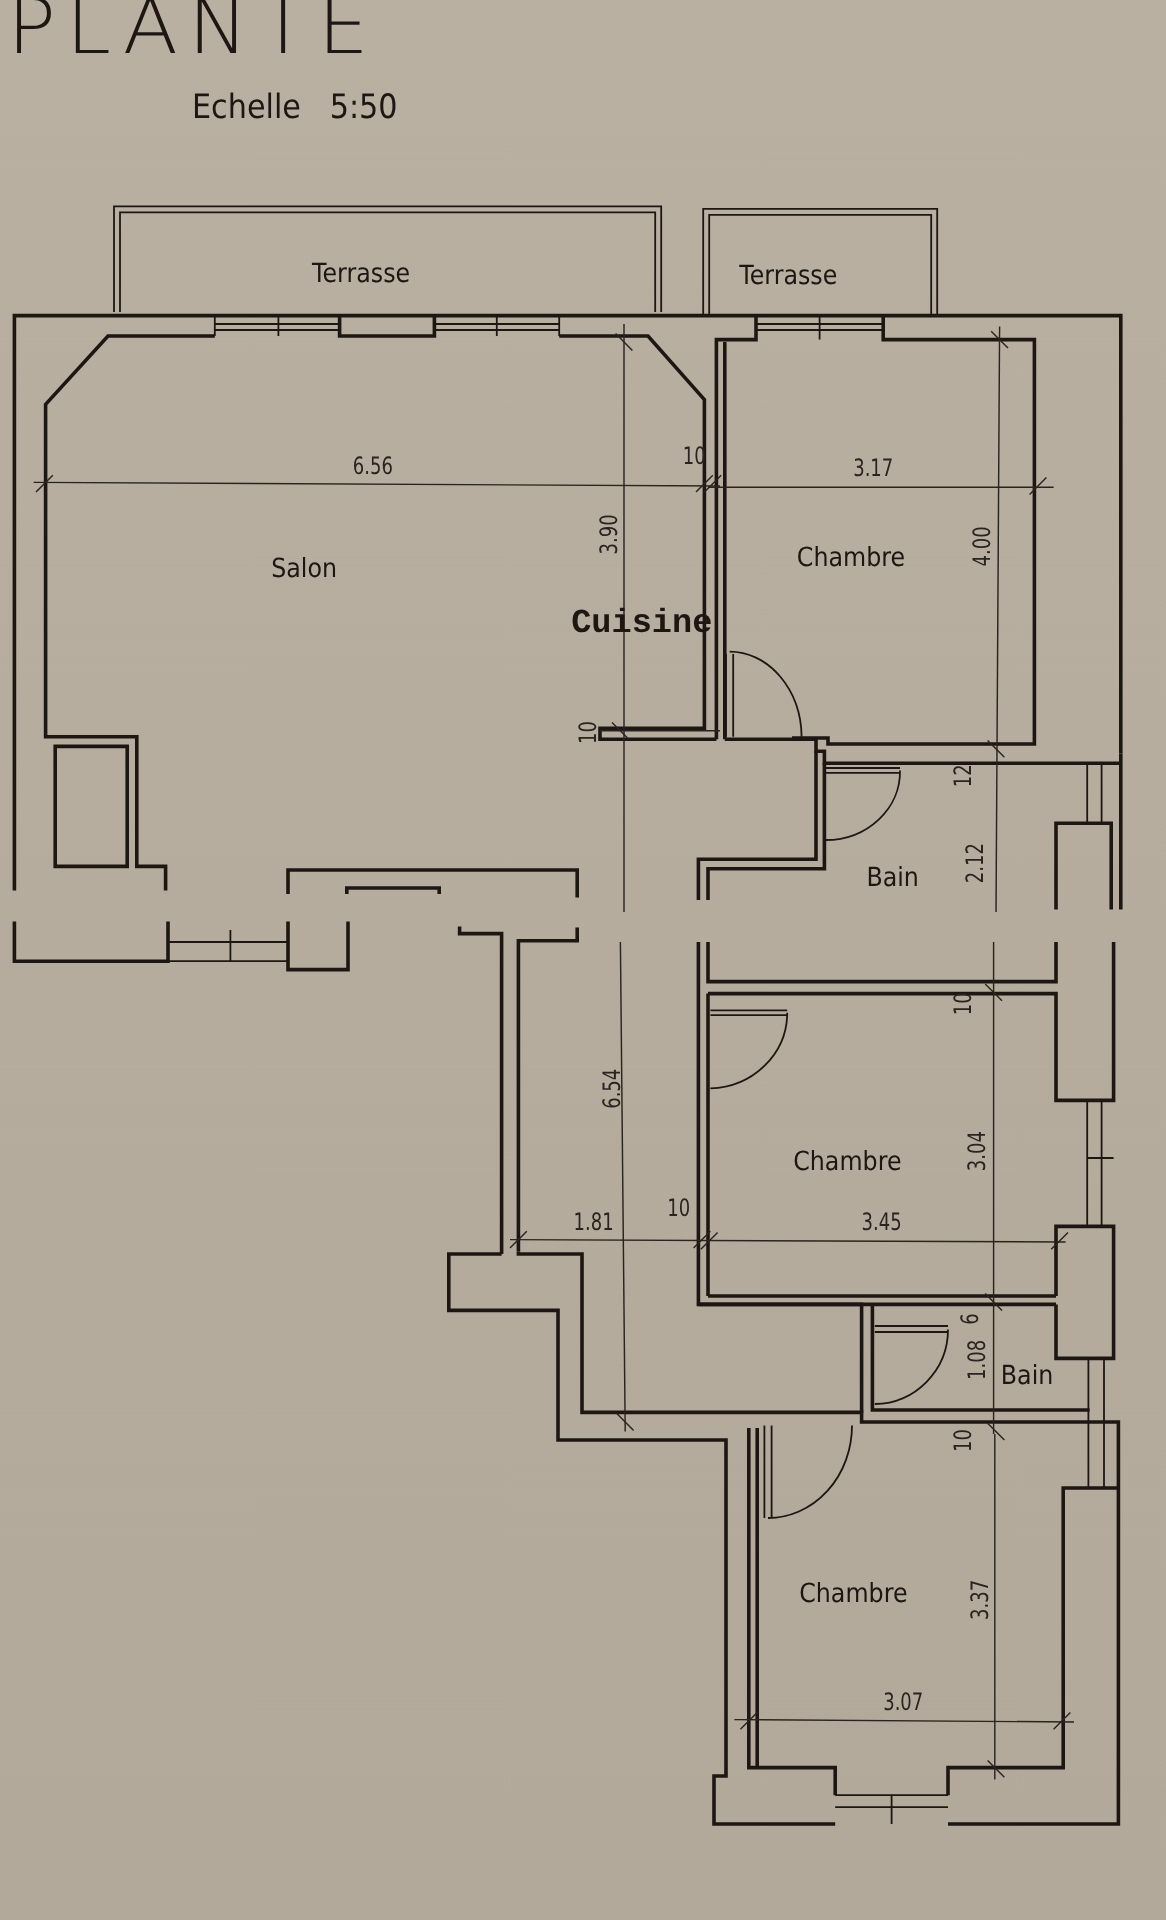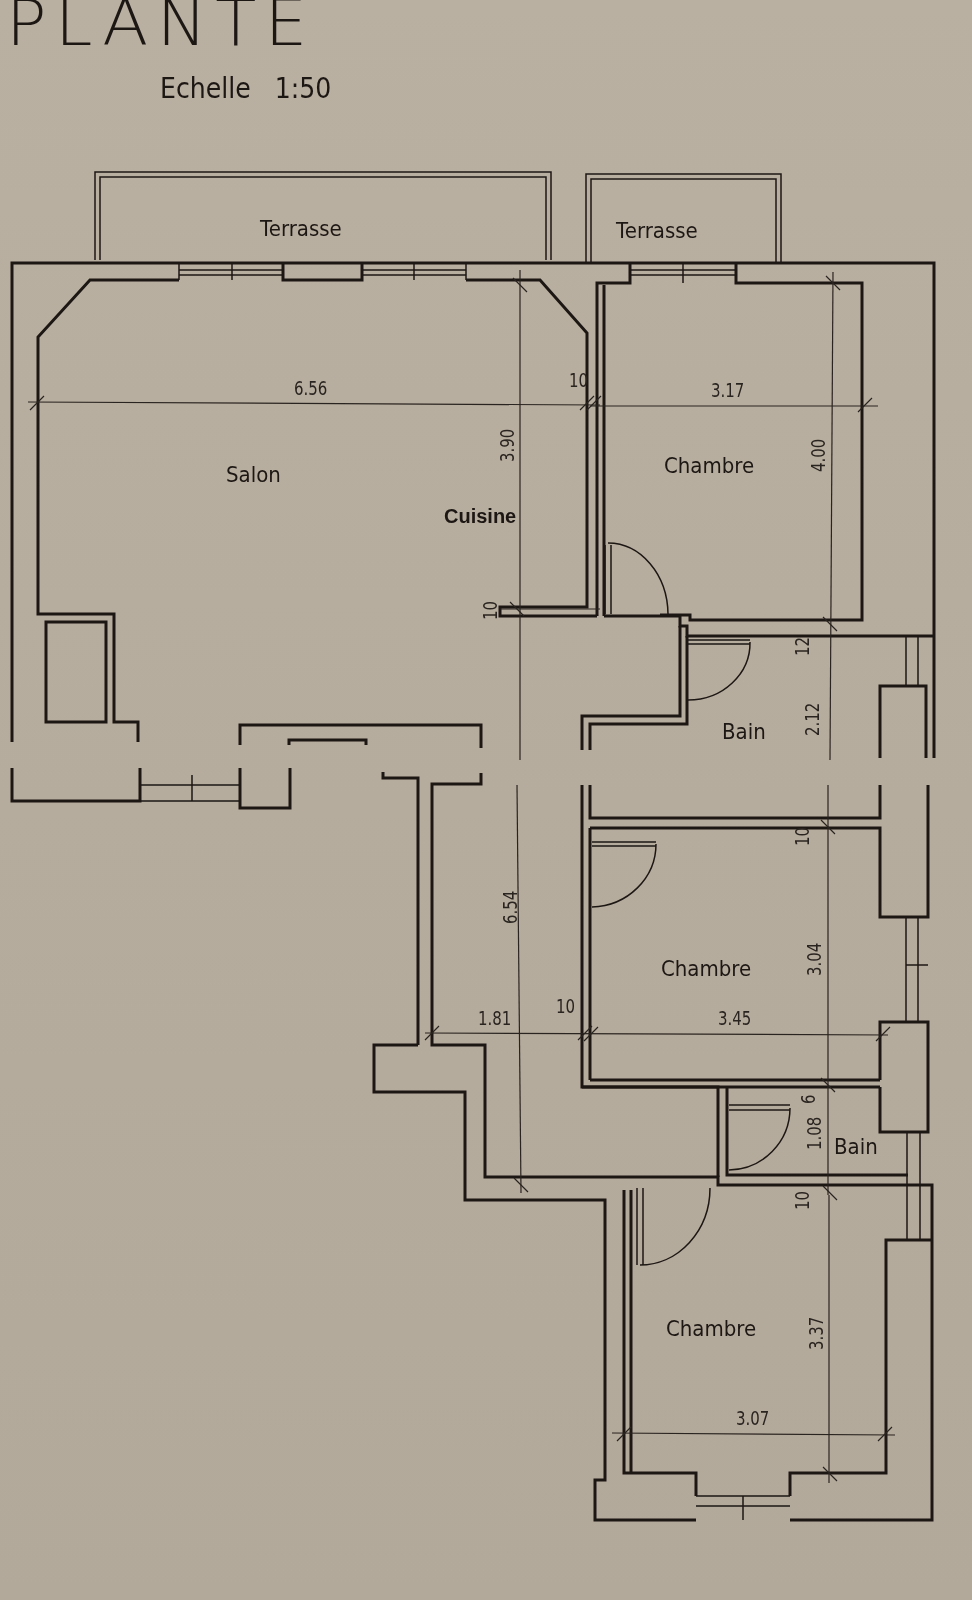--- a/index.html
+++ b/index.html
@@ -23,21 +23,21 @@
     position: absolute; left: 160px; top: 72px;
     font-family: "DejaVu Sans Condensed", "DejaVu Sans", sans-serif;
     font-size: 28px; color: #1d1714;
   }
   .scale span + span { margin-left: 24px; }
   svg.plan { position: absolute; left: 0; top: 0; }
   .w { stroke: #1d1714; stroke-width: 3; fill: none; stroke-linejoin: miter; }
   .t { stroke: #1d1714; stroke-width: 1.5; fill: none; }
   .d { stroke: #2a2420; stroke-width: 1.2; fill: none; }
   .lbl { position: absolute; color: #1d1714; font-size: 22px; font-family: "DejaVu Sans", sans-serif; transform: scaleX(0.9); transform-origin: left; white-space: nowrap; }
-  .lbl.mono { font-family: Liberation Sans, sans-serif; font-weight: bold; font-size: 20px; transform: none; }
+  .lbl.mono { font-family: Liberation Mono, monospace; font-weight: bold; font-size: 28px; transform: none; margin-left: 32px; }
   .dim { position: absolute; color: #2a2420; font-size: 20px; font-family: "DejaVu Sans", sans-serif; transform: scaleX(0.75); transform-origin: left; white-space: nowrap; }
   .dim.v { transform: rotate(-90deg) scaleX(0.75); transform-origin: left top; }
   .wm {
     position: absolute; left: 383px; top: 690px; width: 186px; height: 186px;
   }
   .wm .ring {
     position: absolute; left: 0; top: 0; width: 186px; height: 186px; border-radius: 50%;
     background: rgba(150,145,140,0.55);
   }
   .wm .hole {
@@ -50,21 +50,21 @@
     font-family: "DejaVu Sans", sans-serif; background: rgba(150,145,140,0.55);
   }
 </style>
 </head>
 <body>
 
 <div class="sheet">
 
   <div class="title">PLANTE</div>
   <div class="scale">
-    <span>Echelle</span><span>1:50</span>
+    <span>Echelle</span><span>5:50</span>
   </div>
 
   <svg class="plan" width="972" height="1600" viewBox="0 0 972 1600">
 
     <g>
       <path class="t" d="M95 260 V172 H551 V260"></path>
       <path class="t" d="M100 260 V177 H546 V260"></path>
     </g>
     <g>
       <path class="t" d="M586 262 V174 H781 V262"></path>

